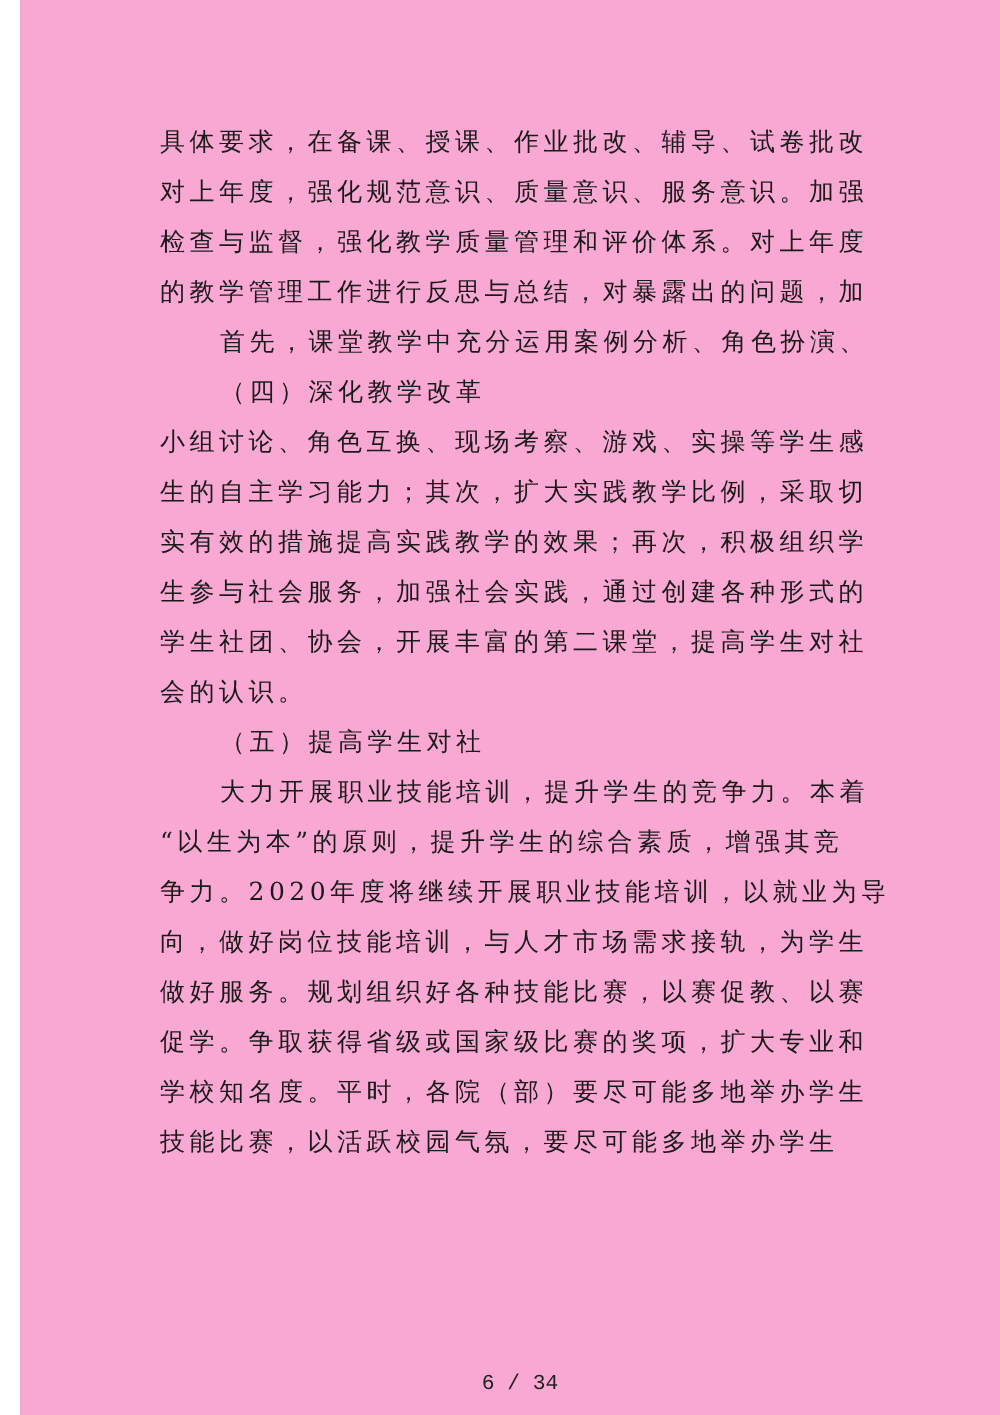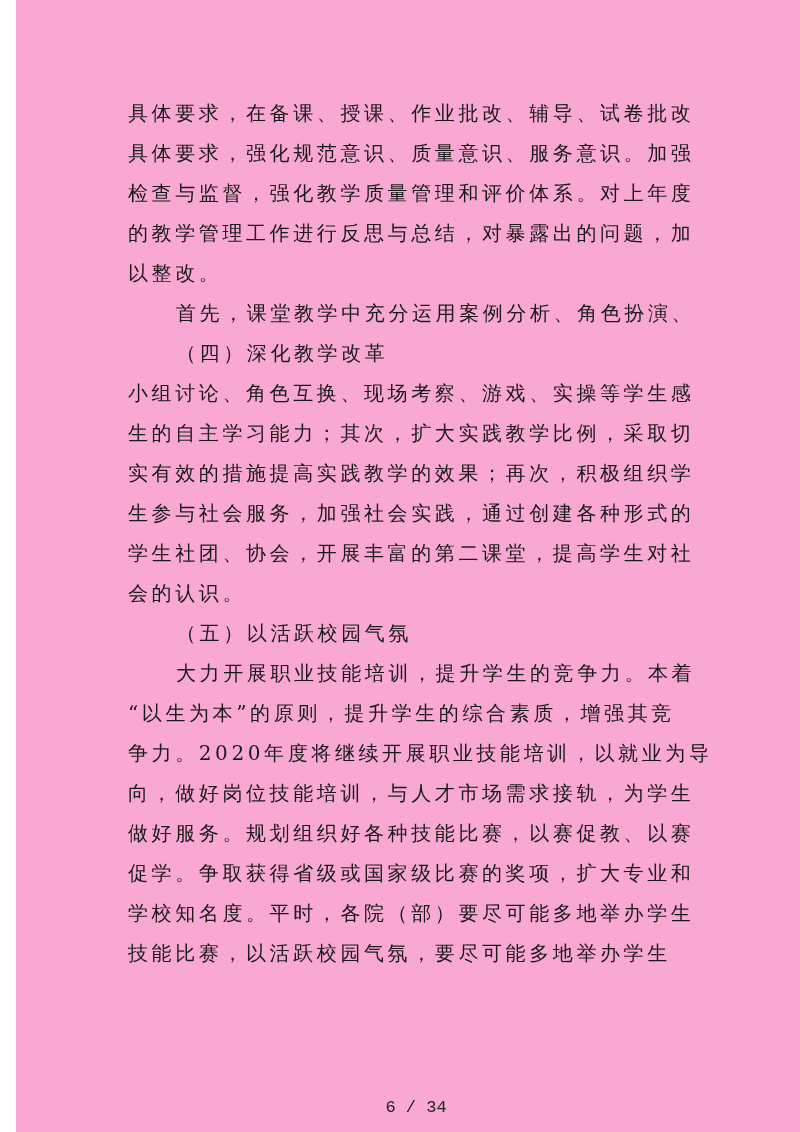--- a/index.html
+++ b/index.html
@@ -21,33 +21,32 @@
     position: absolute; left: 0; width: 800px; top: 1098px; text-align: center;
     font-family: Liberation Mono, monospace; font-size: 17px; color: #222;
   }
 </style>
 </head>
 <body>
 
 <div class="page">
   <div class="content">
     <div class="line">具体要求，在备课、授课、作业批改、辅导、试卷批改</div>
-    <div class="line">具体要求，强化规范意识、质量意识、服务意识。加强</div>
+    <div class="line">对上年度，强化规范意识、质量意识、服务意识。加强</div>
     <div class="line">检查与监督，强化教学质量管理和评价体系。对上年度</div>
     <div class="line">的教学管理工作进行反思与总结，对暴露出的问题，加</div>
-    <div class="line">以整改。</div>
     <div class="line indent">首先，课堂教学中充分运用案例分析、角色扮演、</div>
     <div class="line indent">（四）深化教学改革</div>
     <div class="line">小组讨论、角色互换、现场考察、游戏、实操等学生感</div>
     <div class="line">生的自主学习能力；其次，扩大实践教学比例，采取切</div>
     <div class="line">实有效的措施提高实践教学的效果；再次，积极组织学</div>
     <div class="line">生参与社会服务，加强社会实践，通过创建各种形式的</div>
     <div class="line">学生社团、协会，开展丰富的第二课堂，提高学生对社</div>
     <div class="line">会的认识。</div>
-    <div class="line indent">（五）以活跃校园气氛</div>
+    <div class="line indent">（五）提高学生对社</div>
     <div class="line indent">大力开展职业技能培训，提升学生的竞争力。本着</div>
     <div class="line">“以生为本”的原则，提升学生的综合素质，增强其竞</div>
     <div class="line">争力。2020年度将继续开展职业技能培训，以就业为导</div>
     <div class="line">向，做好岗位技能培训，与人才市场需求接轨，为学生</div>
     <div class="line">做好服务。规划组织好各种技能比赛，以赛促教、以赛</div>
     <div class="line">促学。争取获得省级或国家级比赛的奖项，扩大专业和</div>
     <div class="line">学校知名度。平时，各院（部）要尽可能多地举办学生</div>
     <div class="line">技能比赛，以活跃校园气氛，要尽可能多地举办学生</div>
   </div>
   <div class="page-number">6 / 34</div>

